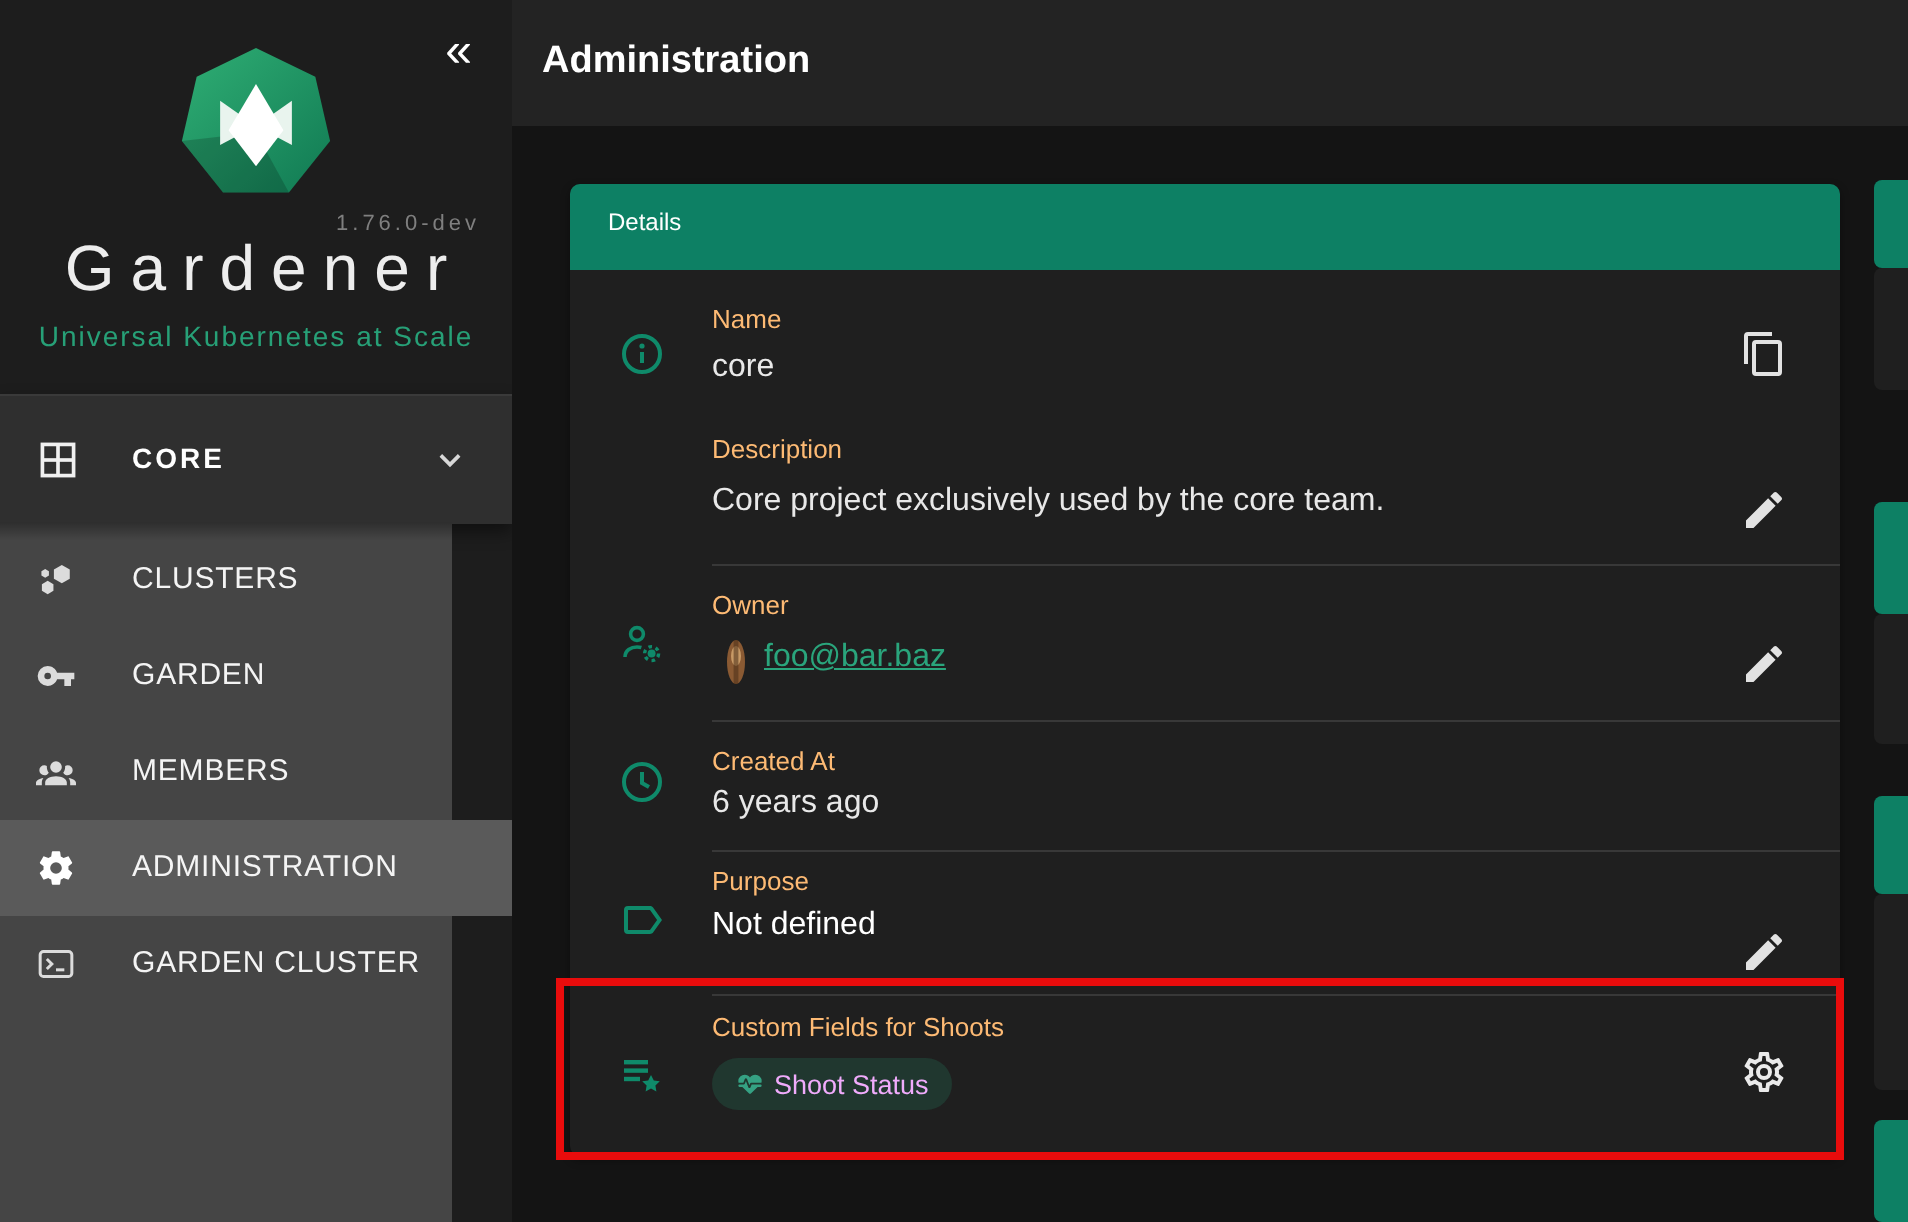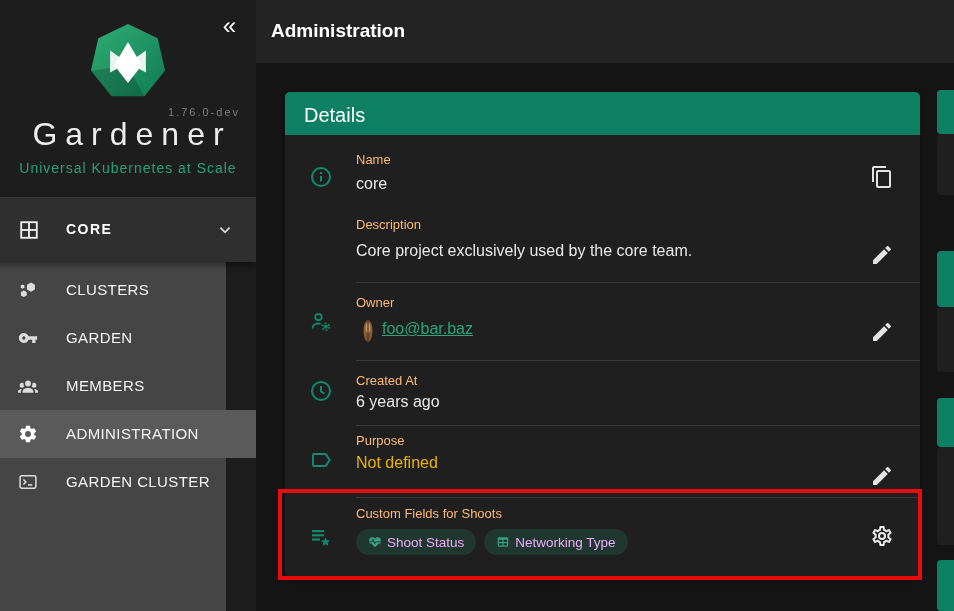--- a/index.html
+++ b/index.html
@@ -30,24 +30,24 @@
 
   
   .topbar{position:absolute;left:256px;top:0;width:698px;height:63px;background:#232323;}
   .topbar .tb-title{position:absolute;left:15px;top:20px;color:#fff;font-size:19px;font-weight:bold;}
 
   
   .content{position:absolute;left:256px;top:63px;width:698px;height:548px;background:#141414;}
   .card{position:absolute;left:29px;top:29px;width:635px;height:486px;background:#1f1f1f;
         border-radius:5px;box-shadow:0 2px 5px rgba(0,0,0,.4);overflow:hidden;}
   .card-header{position:absolute;left:0;top:0;width:100%;height:43px;background:#0d8064;}
-  .card-header span{position:absolute;left:19px;top:12px;color:#fff;font-size:20px;font-weight:500;}
+  .card-header span{position:absolute;left:19px;top:12px;color:#fff;font-size:12px;font-weight:500;}
   .f-label{position:absolute;left:71px;font-size:13px;color:#fdba74;}
   .f-value{position:absolute;left:71px;font-size:16px;color:#e8e8e8;}
-  .f-value.muted{color:#eab308;}
+  .f-value.muted{color:#ffffff;}
   .row-icon{position:absolute;left:24px;width:24px;height:24px;}
   .action{position:absolute;right:26px;width:24px;height:24px;cursor:pointer;}
   .divider{position:absolute;left:71px;right:0;height:1px;background:#383838;}
   .owner-link{position:absolute;left:97px;top:228px;font-size:16px;color:#2aa57c;text-decoration:underline;cursor:pointer;}
   .avatar{position:absolute;left:76px;top:226px;}
   .chips{position:absolute;left:71px;top:437px;display:flex;gap:8px;}
   .chip{display:inline-flex;align-items:center;gap:5px;height:26px;padding:0 12px;border-radius:13px;
         background:#20372f;color:#f0abfc;font-size:13.5px;}
 
   
@@ -208,26 +208,20 @@
         <path fill="#0f8a6a" d="M16.5,12.5 L17.9,15.2 20.9,15.6 18.7,17.7 19.2,20.7 16.5,19.3 13.8,20.7 14.3,17.7 12.1,15.6 15.1,15.2 Z"></path>
       </svg>
       <div class="f-label" style="top:414px">Custom Fields for Shoots</div>
       <div class="chips">
         <span class="chip">
           <svg width="14" height="14" viewBox="0 0 24 24">
             <path fill="#35a183" d="M7.5,4A5.5,5.5 0 0,0 2,9.5C2,10 2.09,10.5 2.22,11H6.3L7.57,7.63C7.87,6.83 9.05,6.75 9.43,7.63L11.5,13L12.09,11.58C12.22,11.25 12.57,11 13,11H21.78C21.91,10.5 22,10 22,9.5A5.5,5.5 0 0,0 16.5,4C14.64,4 13,4.93 12,6.34C11,4.93 9.36,4 7.5,4M3,12.5A1,1 0 0,0 2,13.5A1,1 0 0,0 3,14.5H5.44L11,20C12,20.9 12,20.9 13,20L18.56,14.5H21A1,1 0 0,0 22,13.5A1,1 0 0,0 21,12.5H13.4L12.47,14.8C12.07,15.81 10.92,15.75 10.55,14.75L8.5,9.5L7.54,11.83C7.39,12.21 7.05,12.5 6.6,12.5H3Z"></path>
           </svg>
           <span>Shoot Status</span>
         </span>
-        <span class="chip">
-          <svg width="14" height="14" viewBox="0 0 24 24">
-            <path fill="#35a183" d="M5,4H19A2,2 0 0,1 21,6V18A2,2 0 0,1 19,20H5A2,2 0 0,1 3,18V6A2,2 0 0,1 5,4M5,8V12H11V8H5M13,8V12H19V8H13M5,14V18H11V14H5M13,14V18H19V14H13Z"></path>
-          </svg>
-          <span>Networking Type</span>
-        </span>
       </div>
       <svg class="action" style="top:432px" width="24" height="24" viewBox="0 0 24 24">
         <path fill="#eaeaea" d="M12,8A4,4 0 0,1 16,12A4,4 0 0,1 12,16A4,4 0 0,1 8,12A4,4 0 0,1 12,8M12,10A2,2 0 0,0 10,12A2,2 0 0,0 12,14A2,2 0 0,0 14,12A2,2 0 0,0 12,10M10,22C9.75,22 9.54,21.82 9.5,21.58L9.13,18.93C8.5,18.68 7.96,18.34 7.44,17.94L4.95,18.95C4.73,19.03 4.46,18.95 4.34,18.73L2.34,15.27C2.21,15.05 2.27,14.78 2.46,14.63L4.57,12.97L4.5,12L4.57,11L2.46,9.37C2.27,9.22 2.21,8.95 2.34,8.73L4.34,5.27C4.46,5.05 4.73,4.96 4.95,5.05L7.44,6.05C7.96,5.66 8.5,5.32 9.13,5.07L9.5,2.42C9.54,2.18 9.75,2 10,2H14C14.25,2 14.46,2.18 14.5,2.42L14.87,5.07C15.5,5.32 16.04,5.66 16.56,6.05L19.05,5.05C19.27,4.96 19.54,5.05 19.66,5.27L21.66,8.73C21.79,8.95 21.73,9.22 21.54,9.37L19.43,11L19.5,12L19.43,13L21.54,14.63C21.73,14.78 21.79,15.05 21.66,15.27L19.66,18.73C19.54,18.95 19.27,19.04 19.05,18.95L16.56,17.95C16.04,18.34 15.5,18.68 14.87,18.93L14.5,21.58C14.46,21.82 14.25,22 14,22H10M11.25,4L10.88,6.61C9.68,6.86 8.62,7.5 7.85,8.39L5.44,7.35L4.69,8.65L6.8,10.2C6.4,11.37 6.4,12.64 6.8,13.8L4.68,15.36L5.43,16.66L7.86,15.62C8.63,16.5 9.68,17.14 10.87,17.38L11.24,20H12.76L13.13,17.39C14.32,17.14 15.37,16.5 16.14,15.62L18.57,16.66L19.32,15.36L17.2,13.81C17.6,12.64 17.6,11.37 17.2,10.2L19.31,8.65L18.56,7.35L16.15,8.39C15.38,7.5 14.32,6.86 13.12,6.62L12.75,4H11.25Z"></path>
       </svg>
     </section>
   </main>
 
   <div class="rc teal" style="top:90px;height:44px"></div>
   <div class="rc body" style="top:134px;height:61px"></div>
   <div class="rc teal" style="top:251px;height:56px"></div>

